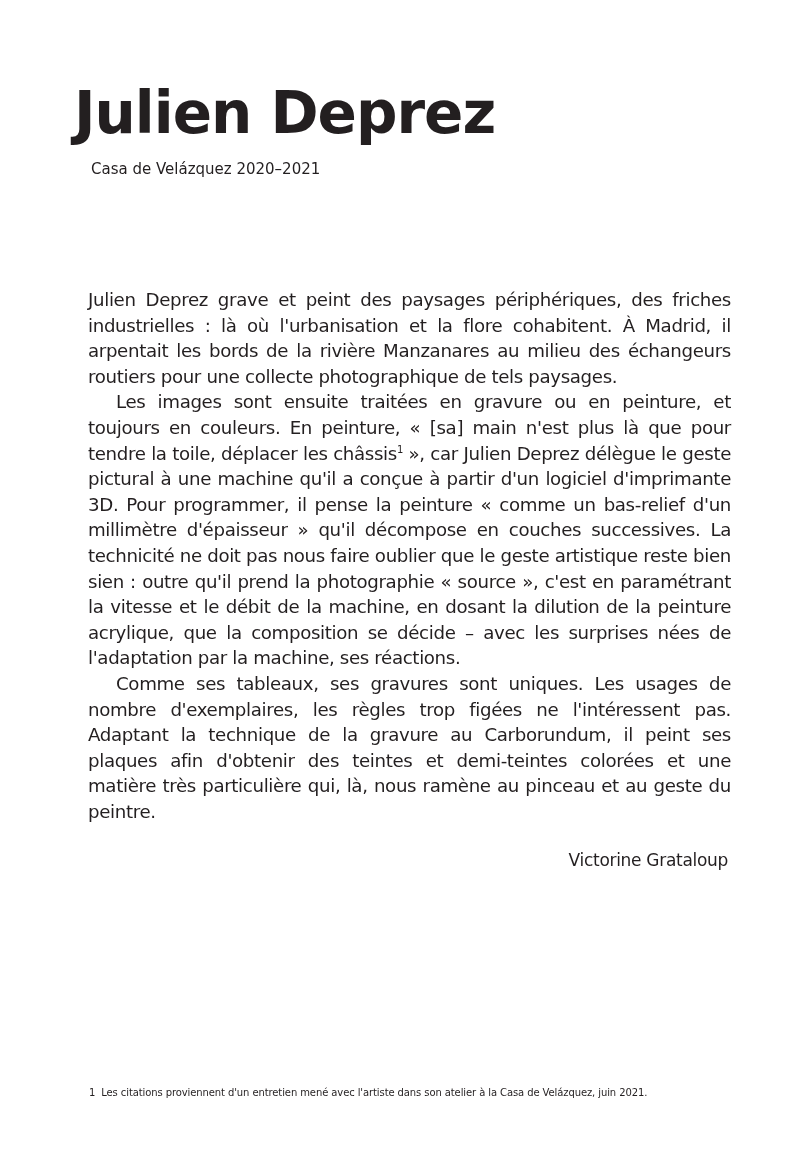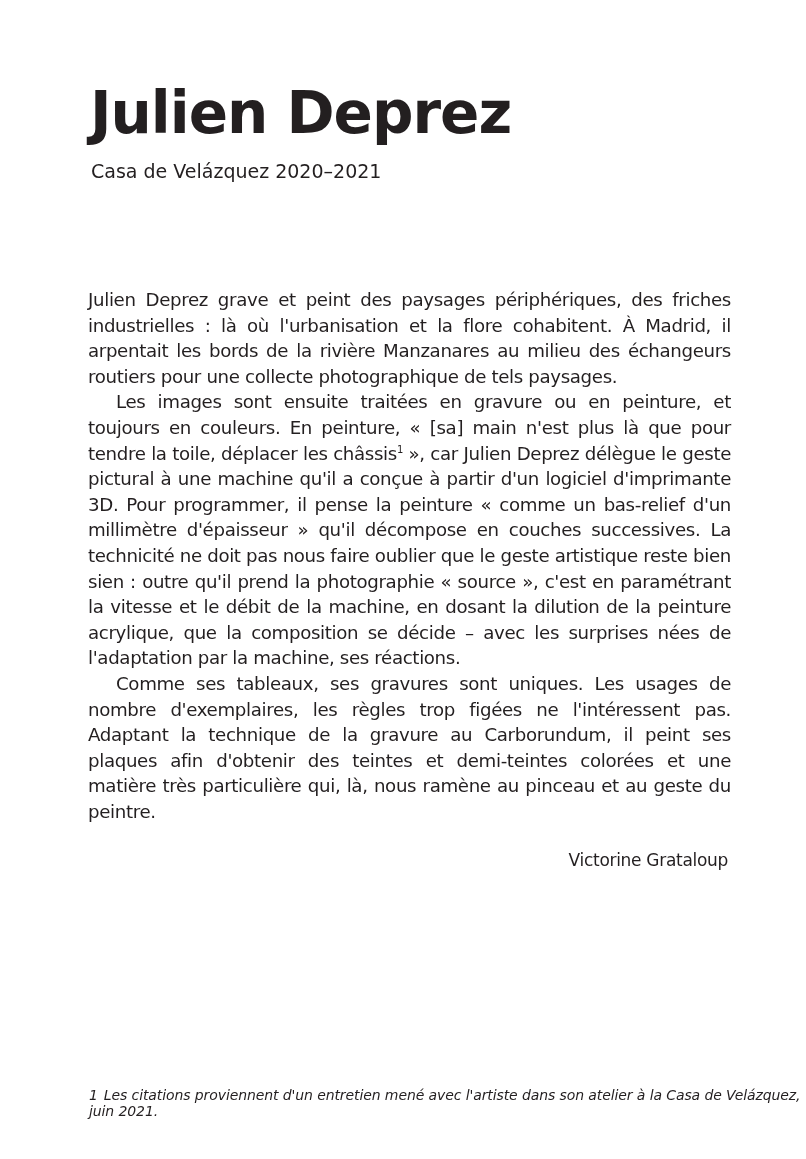--- a/index.html
+++ b/index.html
@@ -1,24 +1,24 @@
 <!DOCTYPE html>
 <html><head>
 <meta charset="utf-8">
 <style>
   html, body { margin: 0; padding: 0; background: #ffffff; }
   body { width: 806px; height: 1159px; position: relative; overflow: hidden; color: #231f20; font-family: "DejaVu Sans", sans-serif; }
-  .title { position: absolute; left: 90px; top: 84px; font-size: 58px; font-weight: bold; letter-spacing: -1px; margin: 0; line-height: 1; }
-  .subtitle { position: absolute; left: 91px; top: 162px; font-size: 19px; margin: 0; line-height: 1; }
+  .title { position: absolute; left: 74px; top: 84px; font-size: 58px; font-weight: bold; letter-spacing: -1px; margin: 0; line-height: 1; }
+  .subtitle { position: absolute; left: 91px; top: 162px; font-size: 15px; margin: 0; line-height: 1; }
   .body { position: absolute; left: 88px; top: 287px; width: 643px; font-size: 18.2px; line-height: 25.6px; text-align: justify; letter-spacing: -0.35px; }
   .body p { margin: 0; }
   .body p.indent { text-indent: 28px; }
   sup { font-size: 10px; line-height: 0; }
   .signature { position: absolute; right: 78px; top: 850px; font-size: 17px; letter-spacing: -0.3px; }
-  .footnote { position: absolute; left: 89px; top: 1087px; font-size: 14px; letter-spacing: -0.1px; font-style: italic; }
+  .footnote { position: absolute; left: 89px; top: 1087px; font-size: 10px; letter-spacing: -0.1px; }
   .footnote .num { margin-right: 6px; }
 </style>
 </head>
 <body>
 
 <h1 class="title">Julien Deprez</h1>
 <div class="subtitle">Casa de Velázquez 2020–2021</div>
 
 <div class="body">
   <p>Julien Deprez grave et peint des paysages périphériques, des friches industrielles : là où l'urbanisation et la flore cohabitent. À Madrid, il arpentait les bords de la rivière Manzanares au milieu des échangeurs routiers pour une collecte photographique de tels paysages.</p>

